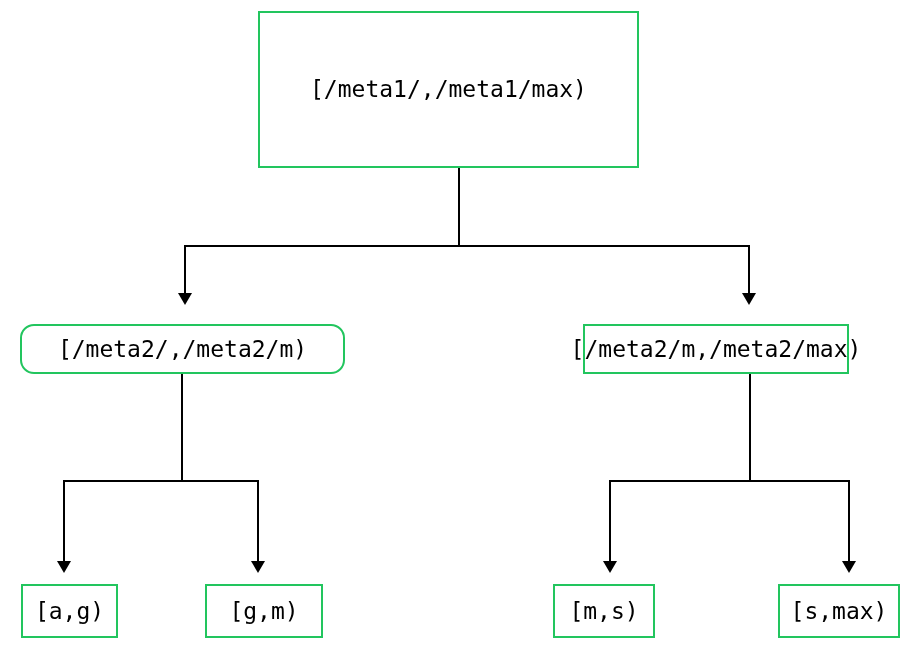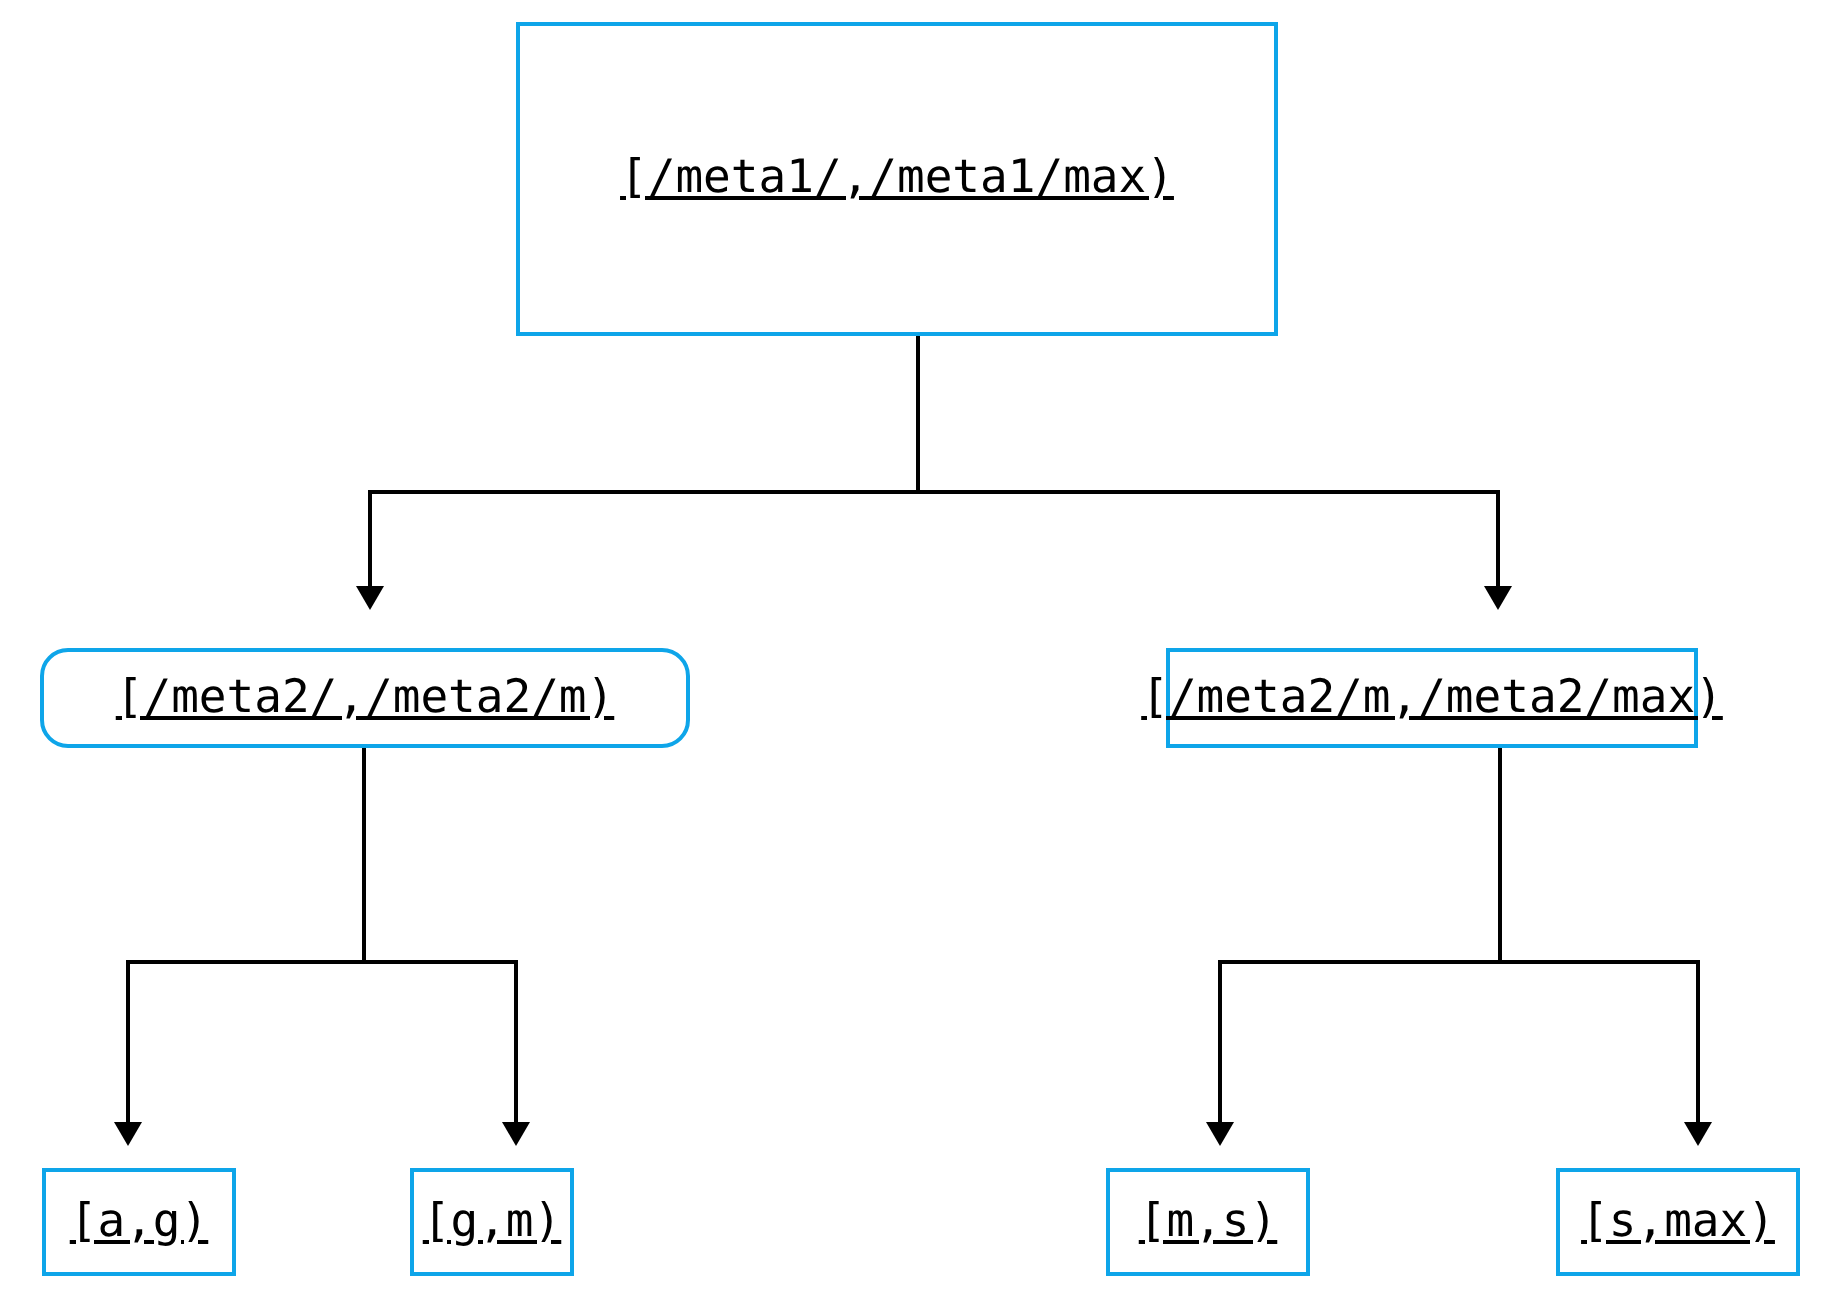--- a/index.html
+++ b/index.html
@@ -15,31 +15,30 @@
     position: relative;
     width: 912px;
     height: 652px;
     background: #ffffff;
     overflow: hidden;
   }
   .node-box {
     position: absolute;
     box-sizing: border-box;
     background: #ffffff;
-    border: 2px solid #0ea5e9;
+    border: 2px solid #22c55e;
     display: flex;
     align-items: center;
     justify-content: center;
     color: #000000;
     font-family: "DejaVu Sans Mono", "Liberation Mono", monospace;
     font-size: 23px;
     line-height: 1;
     letter-spacing: 0px;
     white-space: pre;
-    text-decoration: underline;
   }
   .node-label {
     display: block;
     text-align: center;
     white-space: pre;
   }
   
   #node-root {
     left: 258px;
     top: 11px;
@@ -64,21 +63,21 @@
   #node-leaf-ag {
     left: 9px;
     top: 584px;
     width: 97px;
     height: 54px;
     margin-left: 12px;
   }
   #node-leaf-gm {
     left: 205px;
     top: 584px;
-    width: 82px;
+    width: 118px;
     height: 54px;
   }
   #node-leaf-ms {
     left: 553px;
     top: 584px;
     width: 102px;
     height: 54px;
   }
   #node-leaf-smax {
     left: 778px;

